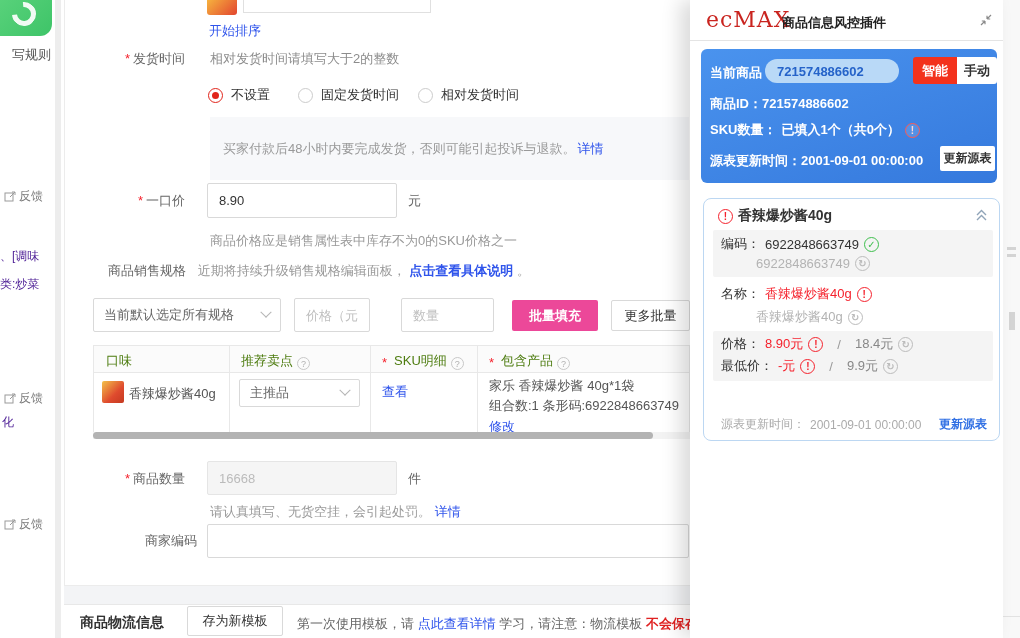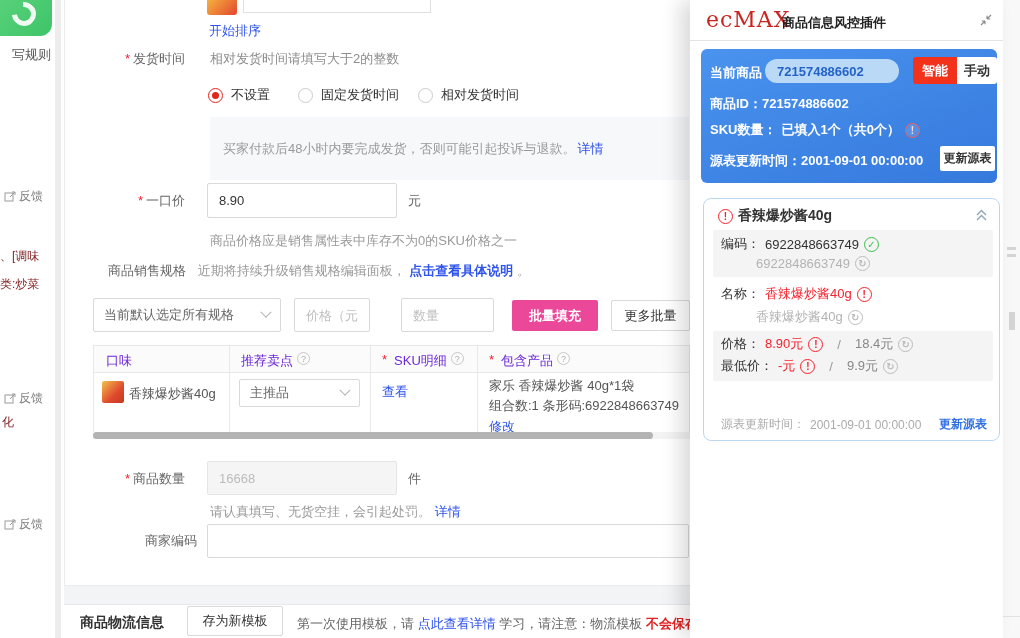--- a/index.html
+++ b/index.html
@@ -5,21 +5,21 @@
   * { margin:0; padding:0; box-sizing:border-box; }
   html,body { width:1020px; height:638px; }
   body { font-family:"Liberation Sans","DejaVu Sans",sans-serif; background:#fff; }
   .screen { position:relative; width:1020px; height:638px; overflow:hidden; background:#fff; }
   .abs { position:absolute; }
 
   
   .app-logo { left:-12px; top:-12px; width:64px; height:48px; background:linear-gradient(135deg,#5fd57f,#3ec468); border-radius:12px; z-index:2; }
   .app-logo .swirl { position:absolute; left:24px; top:14px; width:24px; height:24px; border:5px solid #fff; border-left-color:transparent; border-radius:50%; transform:rotate(40deg); opacity:.92; }
   .rail-text { color:#555; font-size:13px; }
-  .rail-frag { color:#7f1d1d; font-size:12px; white-space:nowrap; }
+  .rail-frag { color:#4c1d95; font-size:12px; white-space:nowrap; }
   .fb { display:flex; align-items:center; gap:3px; color:#7d7d7d; font-size:12px; cursor:pointer; }
   .page-scroll { left:55px; top:0; width:6px; height:638px; background:#ededed; }
 
   
   .main-card { left:64px; top:0; width:939px; height:586px; background:#fff; border-left:1px solid #ececec; border-bottom:1px solid #ececec; }
   .gray-gap { left:64px; top:586px; width:956px; height:18px; background:#f3f4f6; }
 
   .thumb-top { left:207px; top:0; width:30px; height:15px; border-radius:0 0 3px 3px; background:linear-gradient(135deg,#f6b23e,#e2452f); }
   .title-input-partial { left:243px; top:-8px; width:188px; height:21px; border:1px solid #e0e0e0; background:#fff; }
   .link { color:#2f54eb; cursor:pointer; text-decoration:none; }
@@ -44,21 +44,21 @@
   .sel-box .grow { flex:1; }
   .caret { width:8px; height:8px; border-right:1px solid #b5b5b5; border-bottom:1px solid #b5b5b5; transform:rotate(45deg) translate(-2px,-2px); flex:none; }
 
   .btn-red { background:#ec4899; color:#fff; border:none; border-radius:2px; font-size:13px; font-weight:bold; cursor:pointer; font-family:inherit; }
   .btn-plain { background:#fff; color:#333; border:1px solid #d9d9d9; border-radius:2px; font-size:13px; cursor:pointer; font-family:inherit; }
 
   
   .sku-table { left:93px; top:345px; width:597px; height:88px; border:1px solid #e8e8e8; }
   .sku-table .hrow { position:absolute; left:0; top:0; width:100%; height:27px; background:#fbfbfb; border-bottom:1px solid #e8e8e8; }
   .vline { position:absolute; top:0; width:1px; height:100%; background:#e8e8e8; }
-  .th { position:absolute; top:6px; font-size:13px; color:#6d28d9; display:flex; align-items:flex-start; gap:4px; white-space:nowrap; }
+  .th { position:absolute; top:6px; font-size:13px; color:#4d7c0f; display:flex; align-items:flex-end; gap:4px; white-space:nowrap; }
   .help-ico { display:inline-block; width:13px; height:13px; border:1px solid #c8c8c8; border-radius:50%; color:#b0b0b0; font-size:9px; line-height:12px; text-align:center; }
   .help-ico::after { content:"?"; }
   .row-thumb { position:absolute; left:8px; top:35px; width:22px; height:22px; border-radius:2px; background:linear-gradient(135deg,#f3c14a,#df4a2e 60%,#c43a20); }
   .cell-txt { font-size:13px; color:#555; white-space:nowrap; }
   .hscroll-track { left:93px; top:432px; width:597px; height:7px; background:#f3f3f3; }
   .hscroll-thumb { position:absolute; left:0; top:0; width:560px; height:7px; background:#b3b3b3; border-radius:4px; }
 
   
   .logi-card { left:64px; top:604px; width:956px; height:34px; background:#fff; border-top:1px solid #e8e8e8; }
   .logi-title { left:80px; top:614px; font-size:14px; font-weight:bold; color:#333; }

